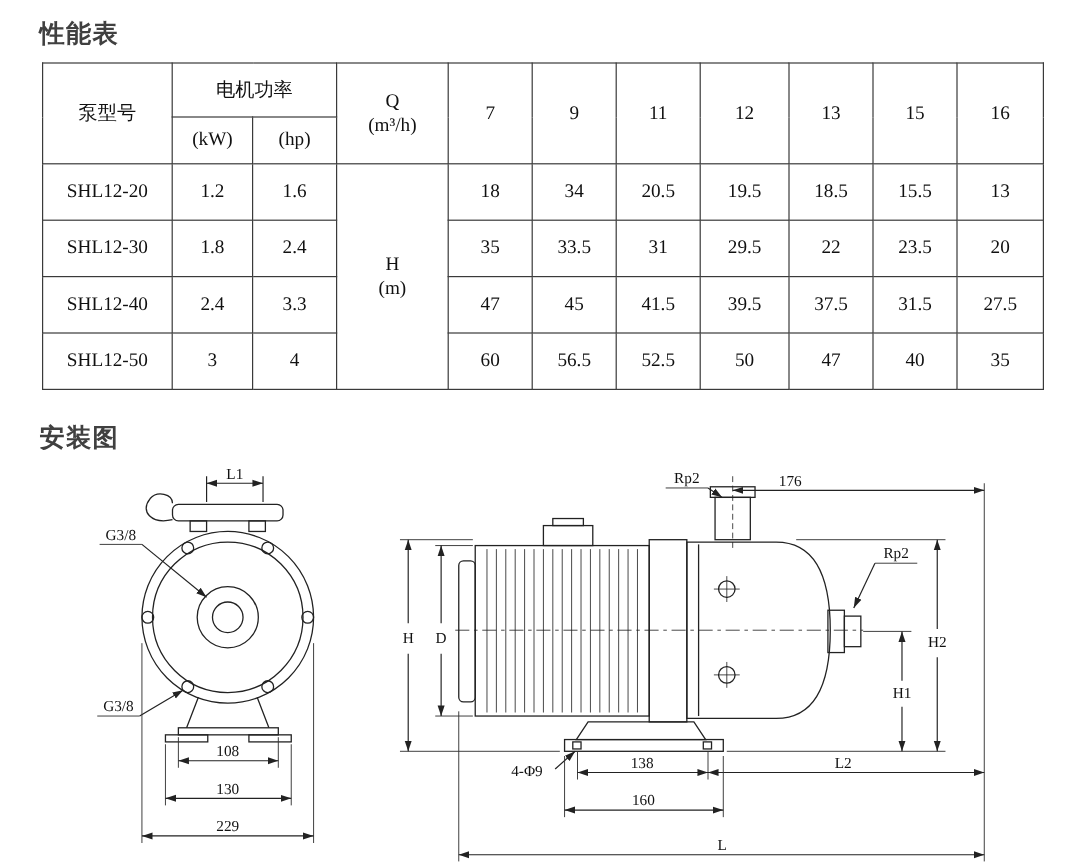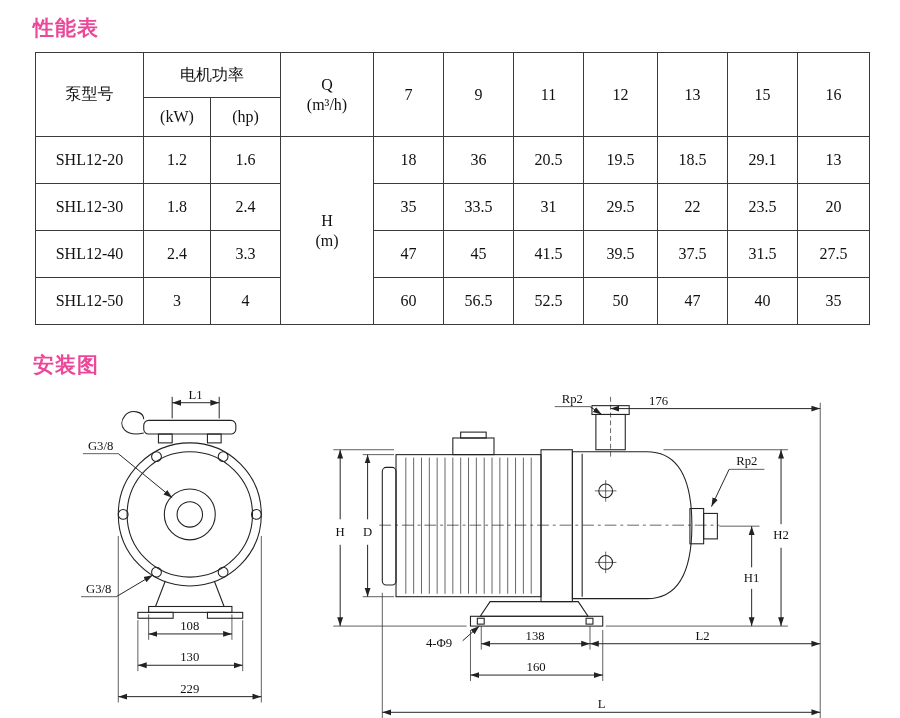--- a/index.html
+++ b/index.html
@@ -2,21 +2,21 @@
 <html><head>
 <meta charset="utf-8">
 <style>
   html,body{margin:0;padding:0;}
   body{
     width:900px;height:718px;background:#ffffff;color:#000;
     font-family:"Liberation Serif", serif;overflow:hidden;position:relative;
   }
   .section-title{
     font-family:"Liberation Sans", sans-serif;
-    font-weight:bold;font-size:21px;color:#ec4899;
+    font-weight:bold;font-size:21px;color:#404040;
     margin:14px 0 10px 33px;letter-spacing:1px;
   }
   table.perf{
     border-collapse:collapse;table-layout:fixed;
     margin-left:35px;font-size:16px;
   }
   table.perf td{
     border:1px solid #3a3a3a;text-align:center;vertical-align:middle;
     padding:0;font-weight:normal;color:#111;
   }
@@ -75,25 +75,25 @@
   </tr>
   <tr class="drow">
     <td>SHL12-20</td>
     <td>1.2</td>
     <td>1.6</td>
     <td rowspan="4" class="twoline">
       <div>H</div>
       <div>(m)</div>
     </td>
     <td>18</td>
-    <td>36</td>
+    <td>34</td>
     <td>20.5</td>
     <td>19.5</td>
     <td>18.5</td>
-    <td>29.1</td>
+    <td>15.5</td>
     <td>13</td>
   </tr>
   <tr class="drow">
     <td>SHL12-30</td>
     <td>1.8</td>
     <td>2.4</td>
     <td>35</td>
     <td>33.5</td>
     <td>31</td>
     <td>29.5</td>

